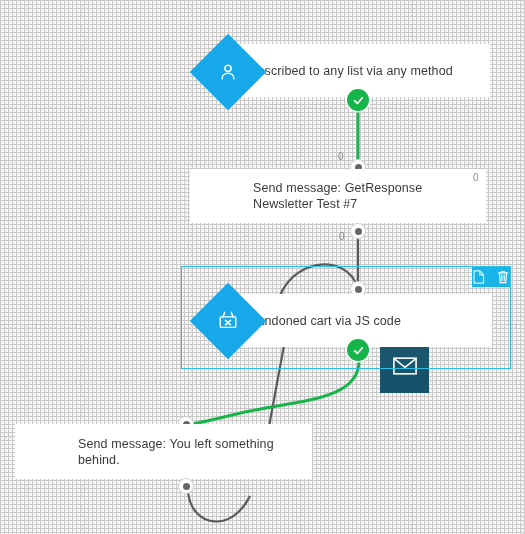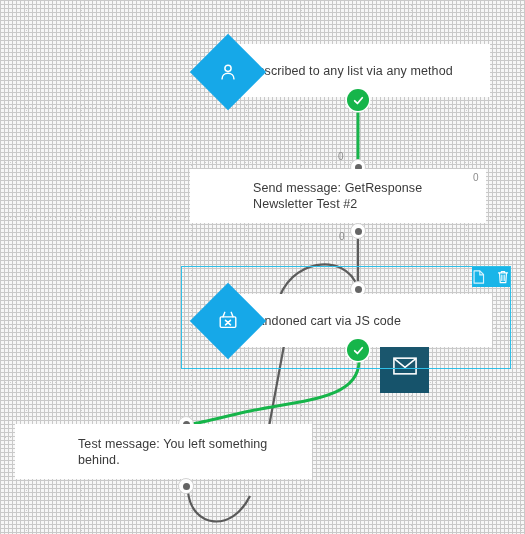--- a/index.html
+++ b/index.html
@@ -151,21 +151,21 @@
   <span class="count" style="left:338px;top:151px;">0</span>
 
   <div class="node">
     <div class="node-box" style="left:190px;top:169px;width:296px;height:54px;">
       <div class="sqico" style="left:190px;top:169px;">
         <svg width="24" height="18" viewBox="0 0 26 19" fill="none" stroke="#ffffff" stroke-width="1.7">
           <rect x="1" y="1" width="24" height="17"></rect>
           <path d="M1.6 1.9 L13 11 L24.4 1.9" stroke-linecap="round" stroke-linejoin="round"></path>
         </svg>
       </div>
-      <span class="node-label" style="margin-left:49px;max-width:230px;">Send message: GetResponse Newsletter Test #2</span>
+      <span class="node-label" style="margin-left:49px;max-width:230px;">Send message: GetResponse Newsletter Test #7</span>
     </div>
     <span class="count" style="left:473px;top:172px;">0</span>
   </div>
 
   <div class="dot" style="left:350px;top:223px;"></div>
   <span class="count" style="left:339px;top:231px;">0</span>
 
   <div class="selbox" style="left:181px;top:266px;width:330px;height:103px;"></div>
 
   <div class="toolbar" style="left:472px;top:267px;width:38px;height:20px;">
@@ -205,19 +205,19 @@
     <svg width="13" height="13" viewBox="0 0 24 24" fill="none" stroke="#ffffff" stroke-width="3.2" stroke-linecap="round" stroke-linejoin="round">
       <path d="M5 12.5 L10 17.5 L19 7"></path>
     </svg>
   </div>
 
   <div class="dot" style="left:178px;top:416px;"></div>
 
   <div class="node">
     <div class="node-box" style="left:15px;top:424px;width:297px;height:55px;">
 
-      <span class="node-label" style="margin-left:49px;max-width:232px;">Test message: You left something behind.</span>
+      <span class="node-label" style="margin-left:49px;max-width:232px;">Send message: You left something behind.</span>
     </div>
   </div>
 
   <div class="dot" style="left:178px;top:478px;"></div>
 
 </div>
 
 </body></html>

